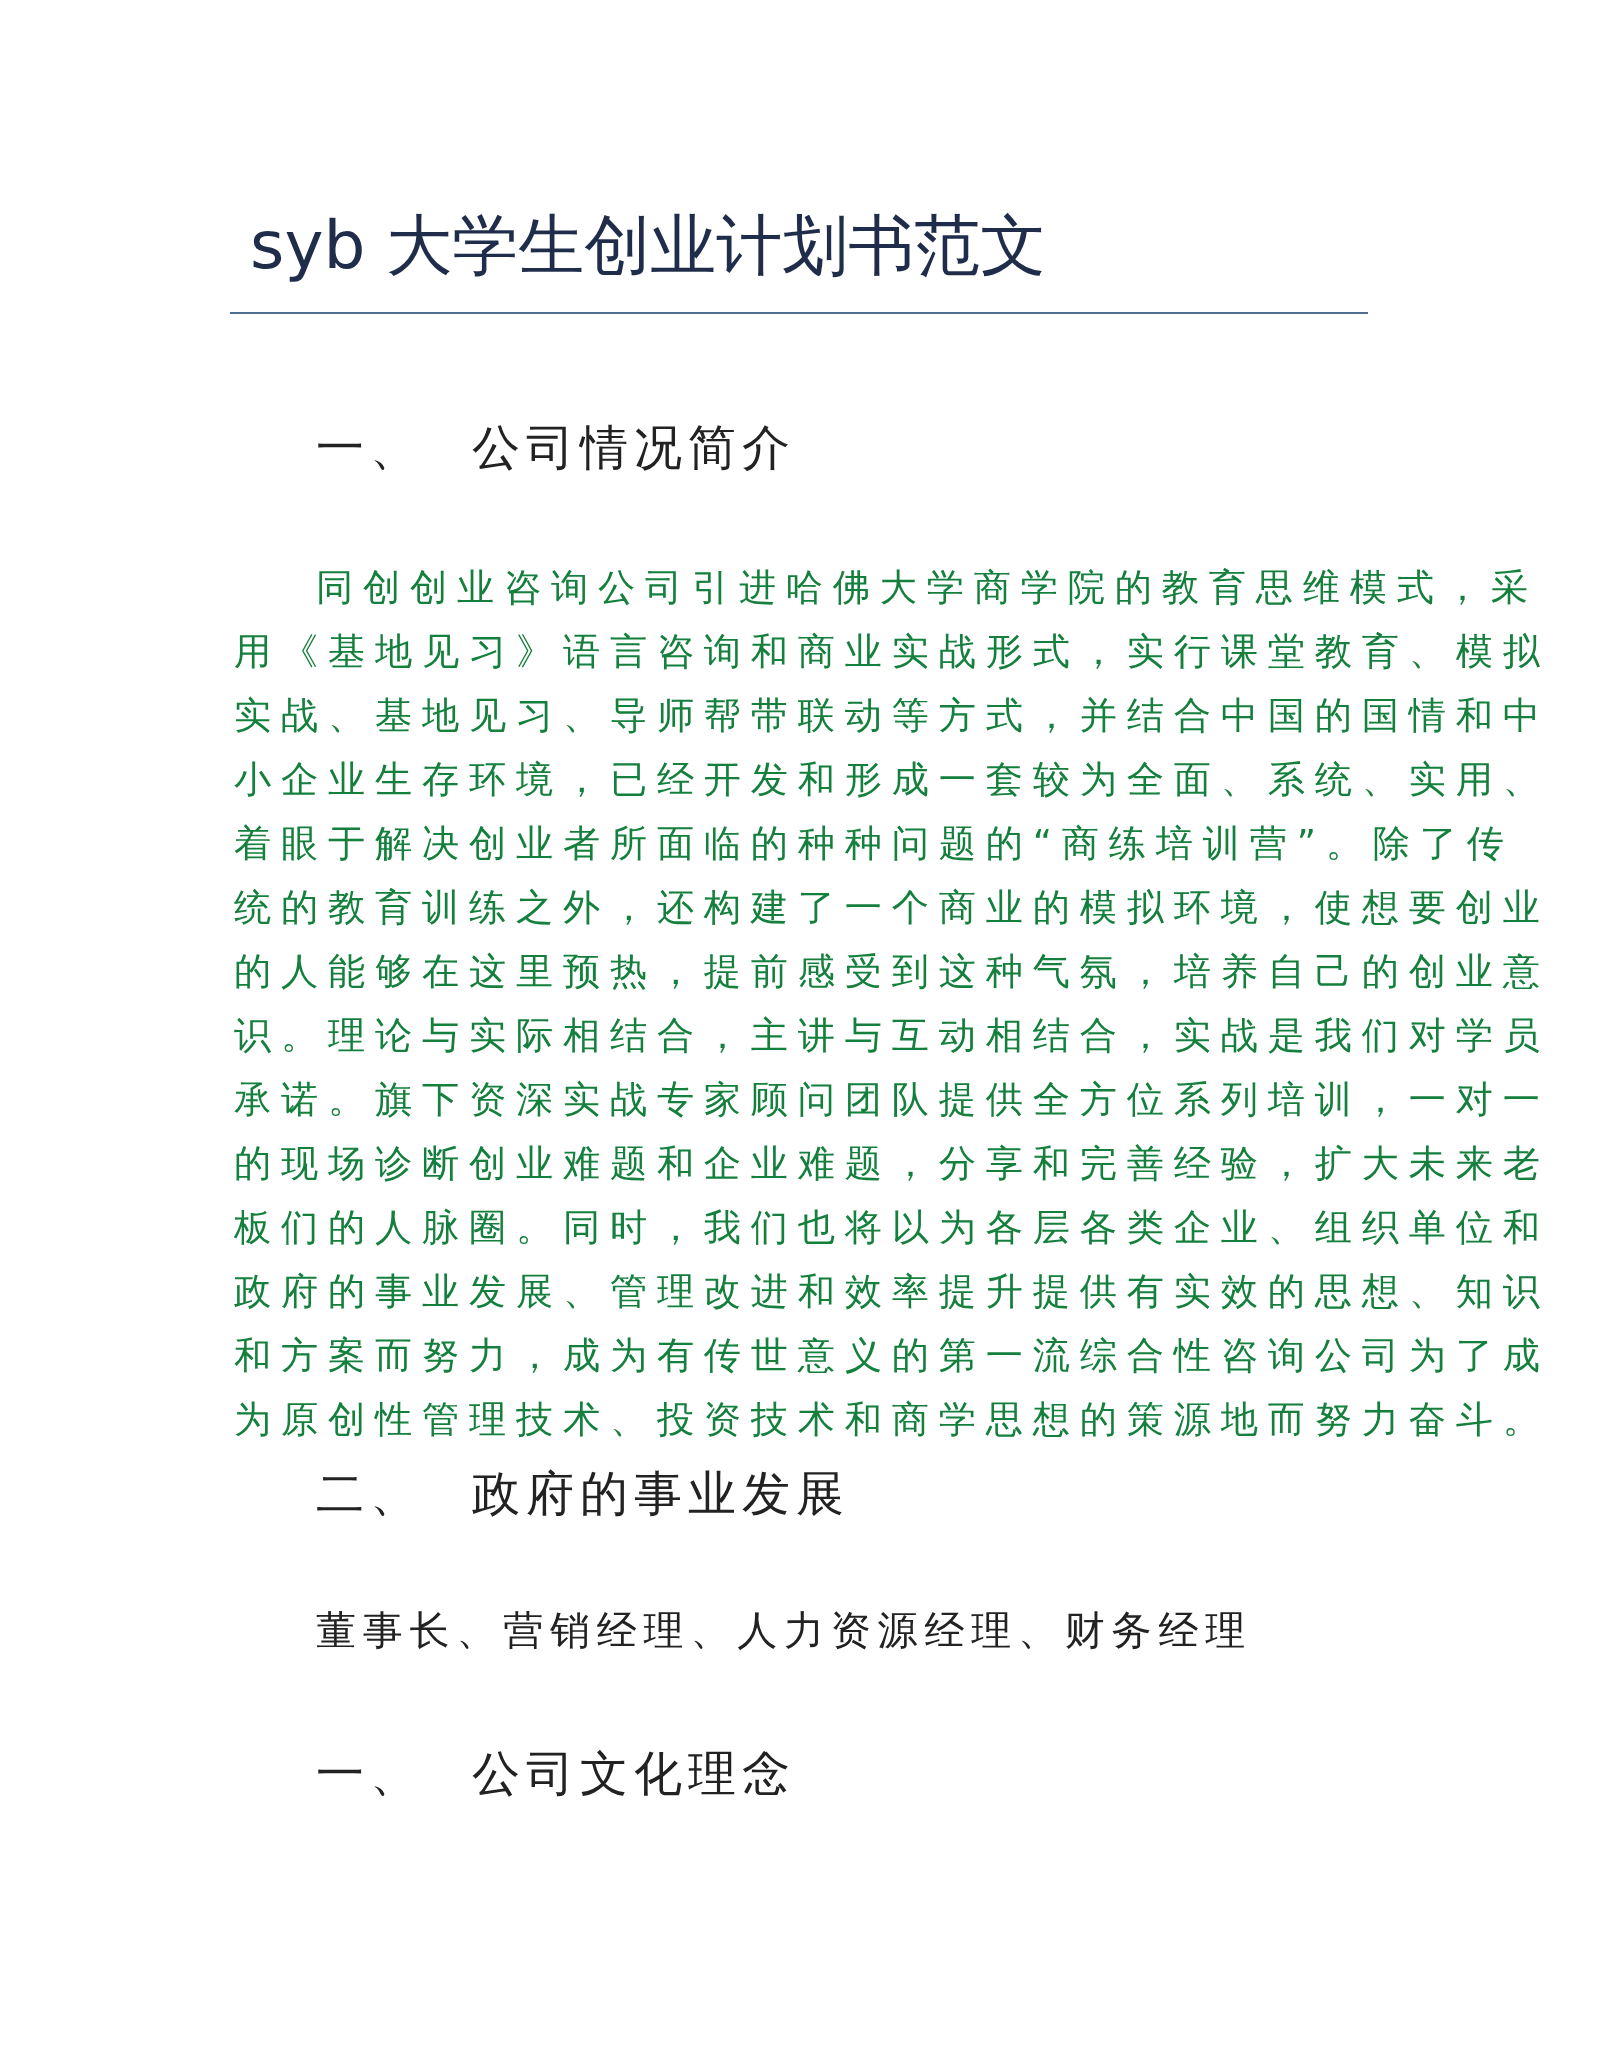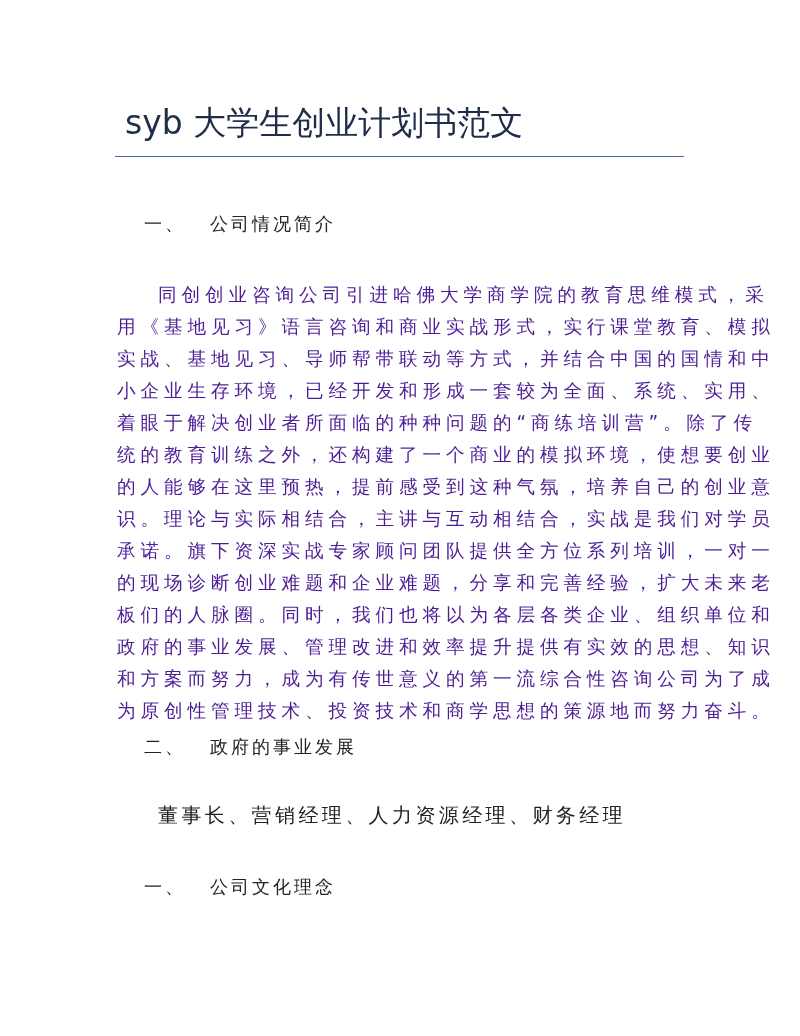--- a/index.html
+++ b/index.html
@@ -35,22 +35,22 @@
     .title-rule {
       position: absolute;
       left: 115px;
       top: 156px;
       width: 569px;
       height: 0;
       border-top: 1.5px solid #4f6f91;
     }
     .heading {
       position: absolute;
-      left: 144px;
-      font-size: 18px;
+      left: 158px;
+      font-size: 24px;
       line-height: 28px;
       letter-spacing: 3px;
       color: #222222;
       white-space: pre;
       margin: 0;
       font-weight: normal;
     }
     .heading .num { letter-spacing: 3px; }
     .heading .gap { display: inline-block; width: 24px; }
     .para {
@@ -59,21 +59,21 @@
       top: 279px;
       width: 570px;
       margin: 0;
     }
     .para .line {
       display: block;
       height: 32px;
       line-height: 32px;
       font-size: 18.6px;
       letter-spacing: 4.9px;
-      color: #4c1d95;
+      color: #15803d;
       white-space: nowrap;
     }
     .para .line.first { padding-left: 41px; }
     .staff-line {
       position: absolute;
       left: 158px;
       top: 800px;
       font-size: 20px;
       line-height: 30px;
       letter-spacing: 3.4px;

